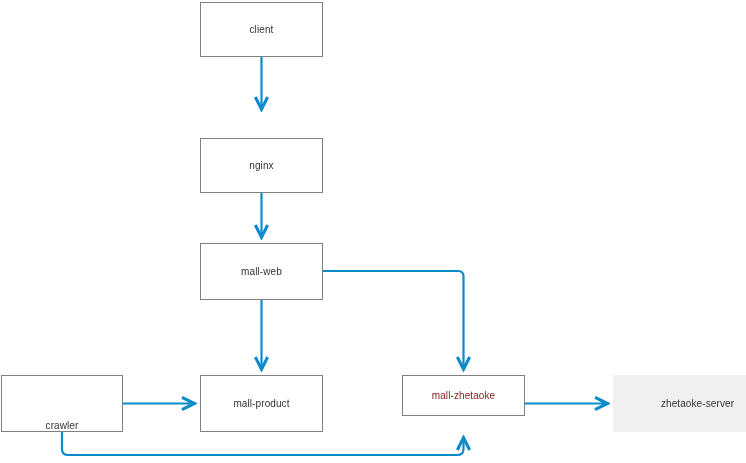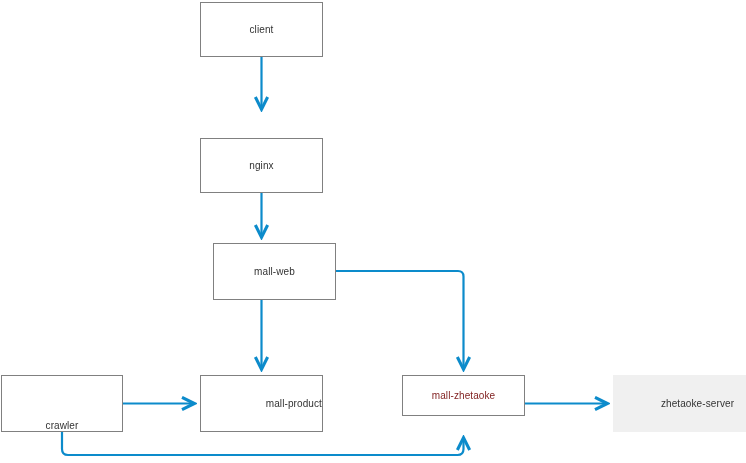--- a/index.html
+++ b/index.html
@@ -70,27 +70,27 @@
       </g>
   </svg>
 
   <div id="nodes-layer">
       <div class="node outlined" style="left: 200px; top: 2px; width: 123px; height: 55px; border-color: rgb(128, 128, 128); color: rgb(51, 51, 51);">
         <span class="node-label">client</span>
       </div>
       <div class="node outlined" style="left: 200px; top: 115px; width: 123px; height: 55px; border-color: rgb(128, 128, 128); color: rgb(51, 51, 51); margin-top: 23px;">
         <span class="node-label">nginx</span>
       </div>
-      <div class="node outlined" style="left: 200px; top: 243px; width: 123px; height: 57px; border-color: rgb(128, 128, 128); color: rgb(51, 51, 51); margin-left: 13px;">
+      <div class="node outlined" style="left: 200px; top: 243px; width: 123px; height: 57px; border-color: rgb(128, 128, 128); color: rgb(51, 51, 51);">
         <span class="node-label">mall-web</span>
       </div>
       <div class="node outlined" style="left: 1px; top: 375px; width: 122px; height: 57px; border-color: rgb(128, 128, 128); color: rgb(51, 51, 51); align-items: flex-end;">
         <span class="node-label">crawler</span>
       </div>
-      <div class="node outlined" style="left: 200px; top: 375px; width: 123px; height: 57px; border-color: rgb(128, 128, 128); color: rgb(51, 51, 51); justify-content: flex-end;">
+      <div class="node outlined" style="left: 200px; top: 375px; width: 123px; height: 57px; border-color: rgb(128, 128, 128); color: rgb(51, 51, 51);">
         <span class="node-label">mall-product</span>
       </div>
       <div class="node outlined" style="left: 402px; top: 375px; width: 123px; height: 41px; border-color: rgb(128, 128, 128); color: #7f1d1d;">
         <span class="node-label">mall-zhetaoke</span>
       </div>
       <div class="node filled" style="left: 613px; top: 375px; width: 133px; height: 57px; background: rgb(240, 240, 240); color: rgb(51, 51, 51); padding-left: 36px;">
         <span class="node-label">zhetaoke-server</span>
       </div>
     </div>
 

